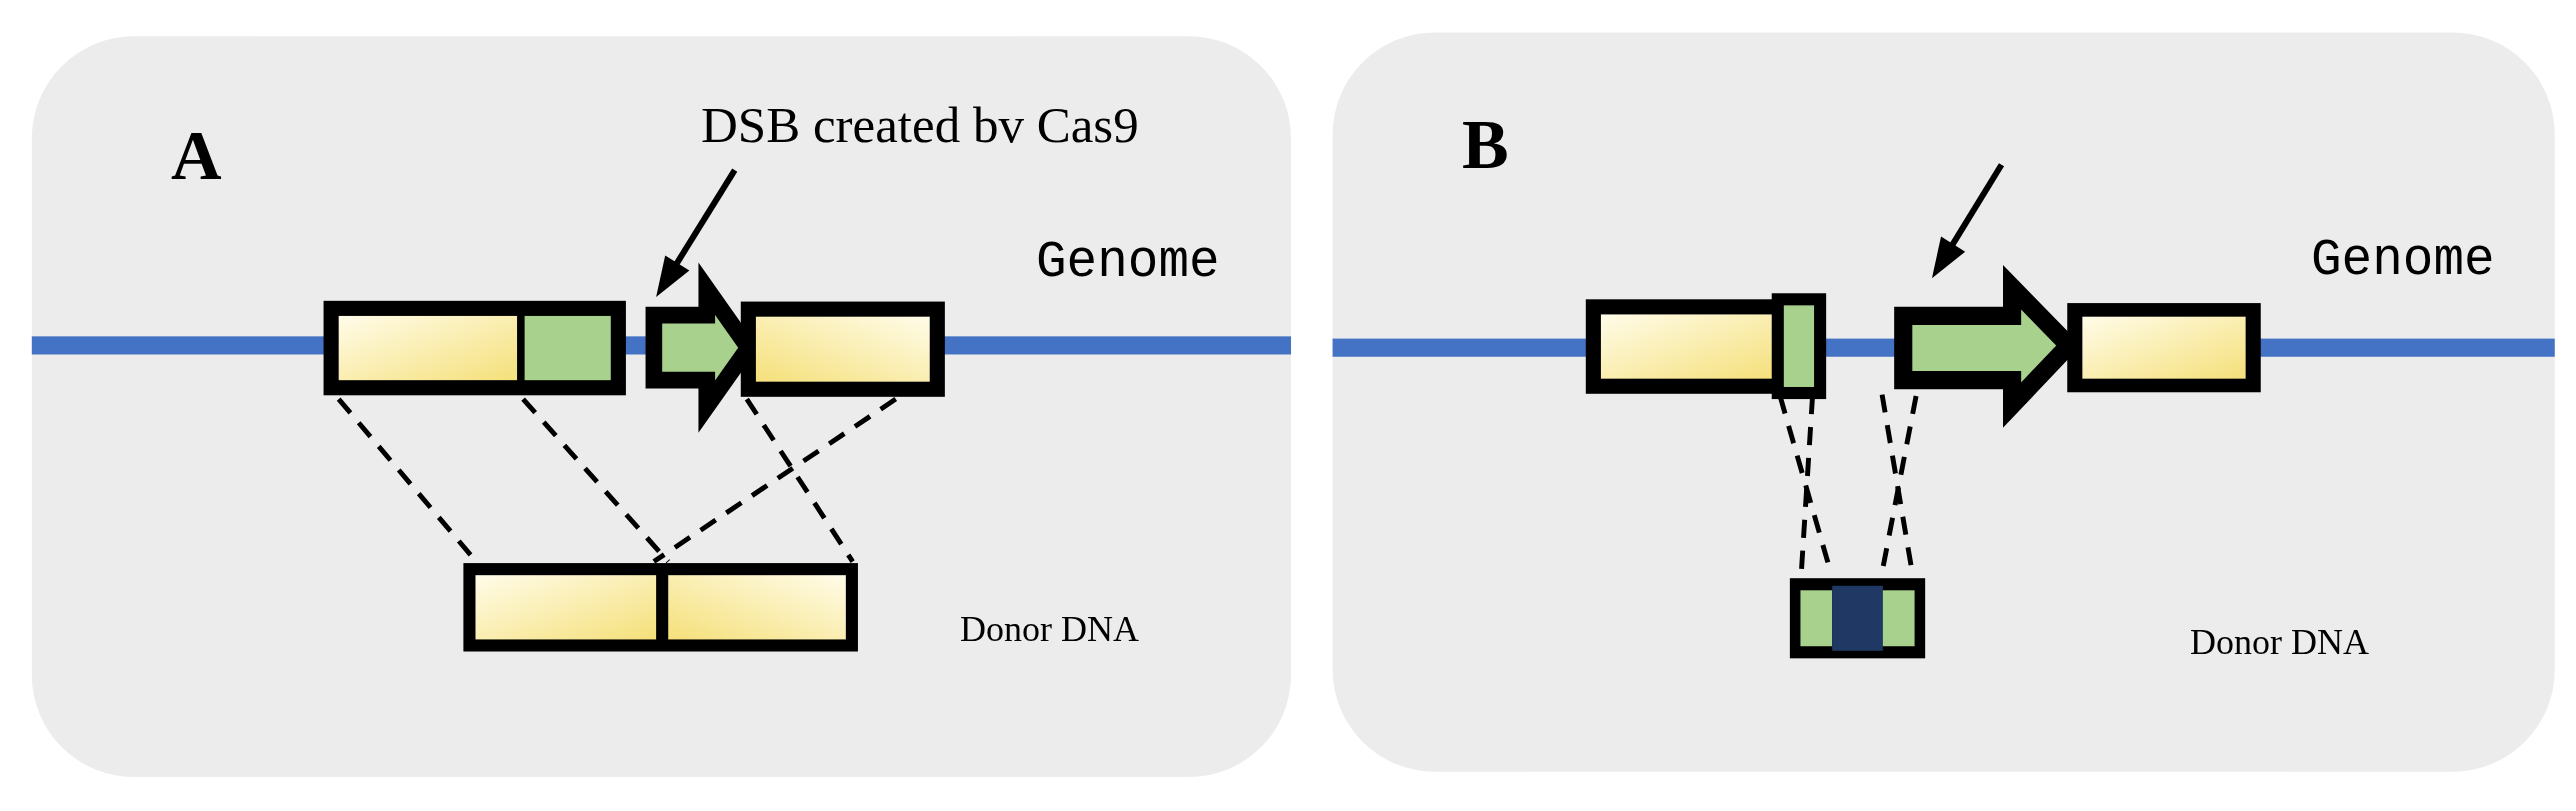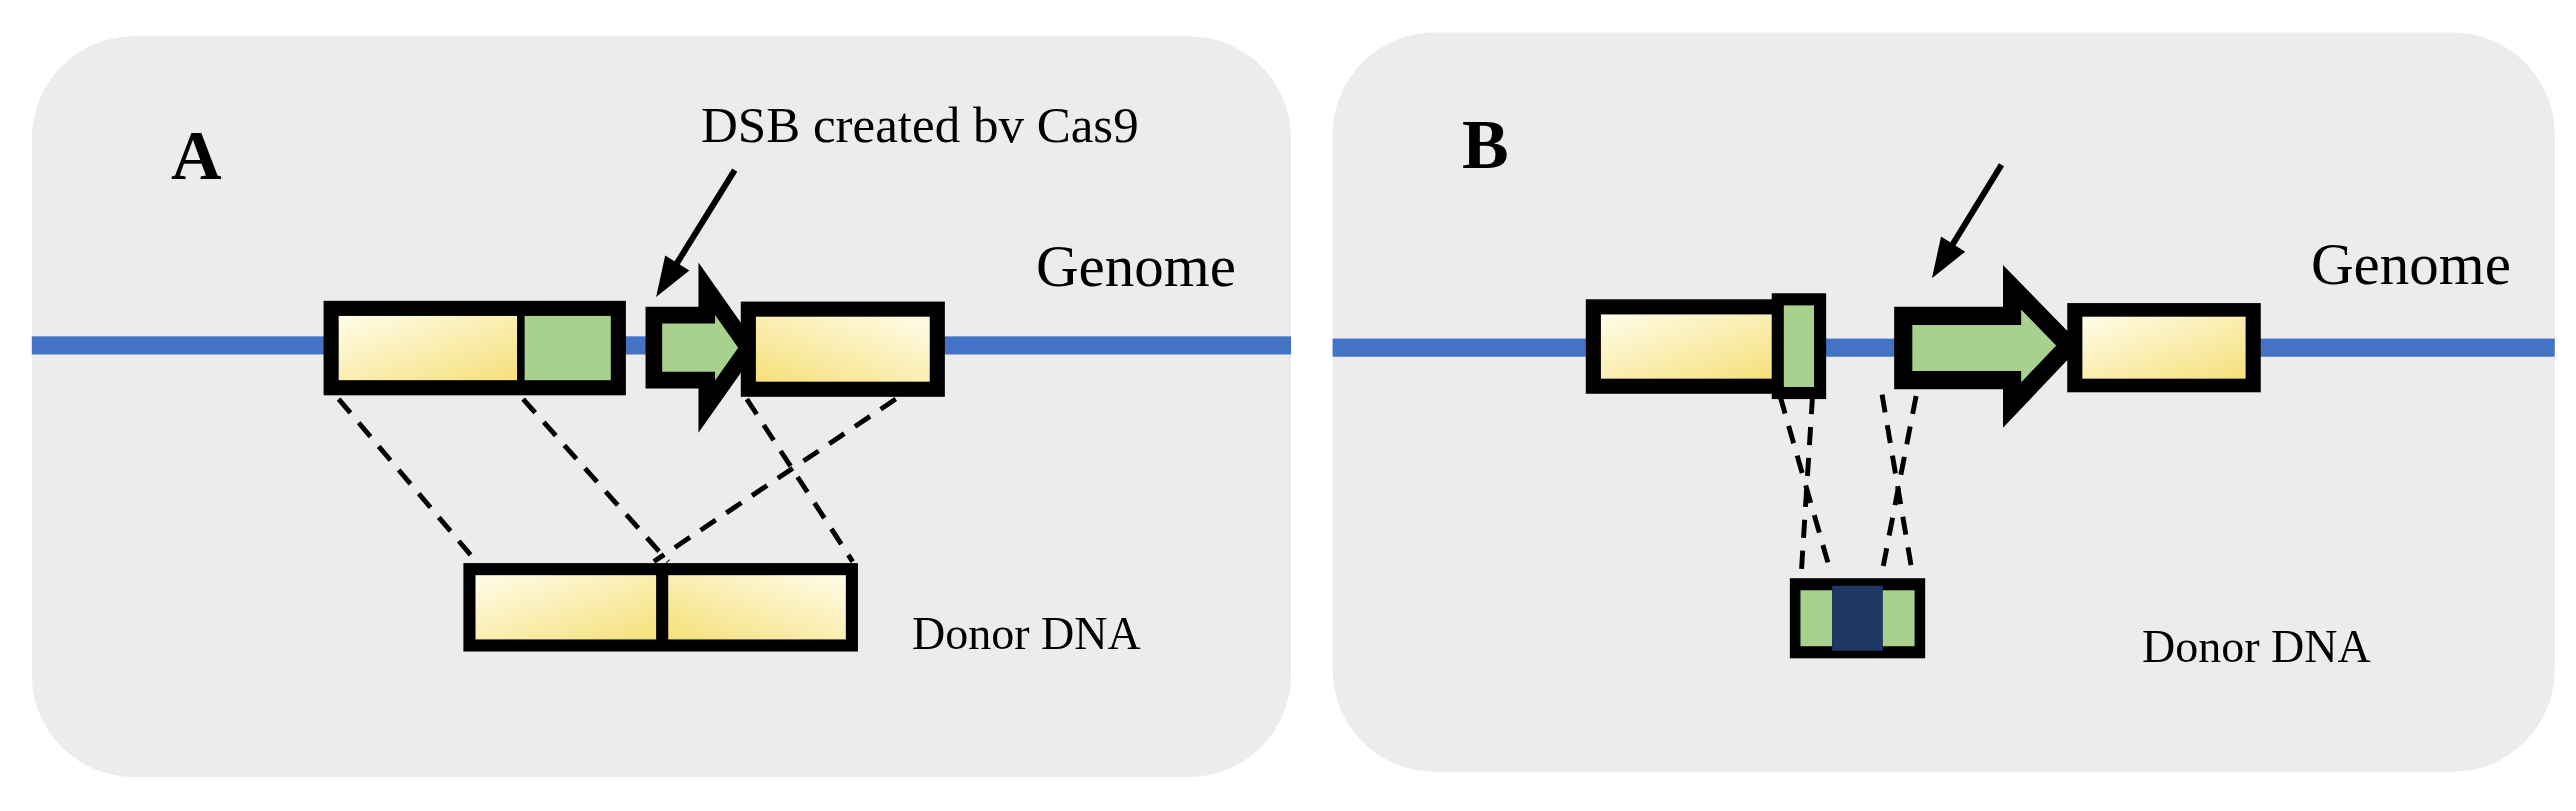--- a/index.html
+++ b/index.html
@@ -20,22 +20,22 @@
   }
   .txt {
     position: absolute;
     color: var(--text_black, #000000);
     white-space: nowrap;
     line-height: 1;
     font-family: "Liberation Serif", "DejaVu Serif", serif;
   }
   .panel-letter { font-weight: bold; font-size: 70px; }
   .annot  { font-size: 51px; }
-  .side-label { font-size: 59px; }
-  .donor-label { font-size: 46px; }
+  .side-label { font-size: 51px; font-family: Liberation Mono, monospace; }
+  .donor-label { font-size: 36px; margin-left: 48px; }
 </style>
 </head>
 <body>
 
 <div class="stage">
 
   <svg class="diagram" viewBox="0 0 3408 1073" xmlns="http://www.w3.org/2000/svg">
     <defs>
       <linearGradient id="gradYellow" x1="0" y1="0" x2="1" y2="1">
         <stop offset="0" style="stop-color:var(--yellow_light,#fffce9)"></stop>

